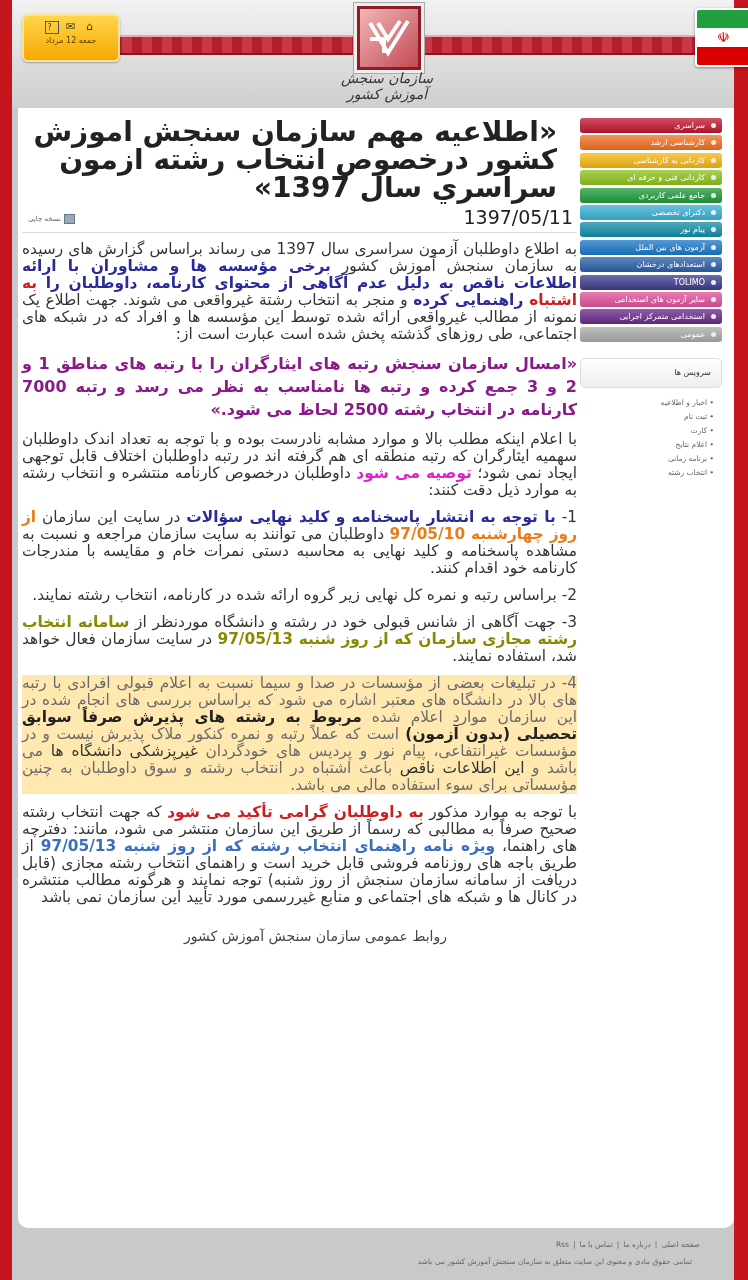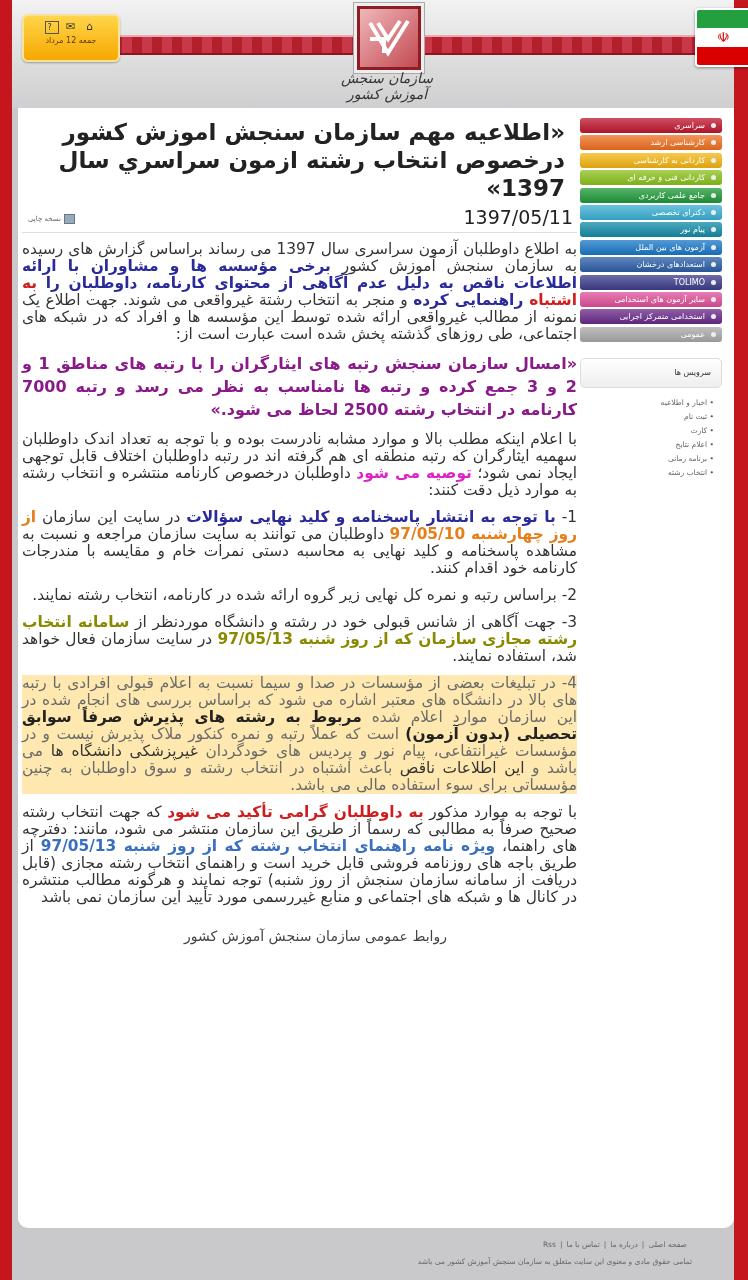--- a/index.html
+++ b/index.html
@@ -76,22 +76,22 @@
   }
   .svc-list { direction:rtl; list-style:none; padding:0 8px 0 0; margin:8px 0 0 0; }
   .svc-list li { font-size:7.5px; color:#666; height:14px; line-height:14px; }
   .svc-list li::before { content:"• "; color:#555; }
 
   .content {
     position:absolute; left:4px; top:0; width:555px;
     direction:rtl; text-align:justify;
   }
   .title {
-    font-size:23px; font-weight:bold; color:#222; line-height:28px;
-    margin:10px 12px 0 4px; text-align:right;
+    font-size:28px; font-weight:bold; color:#222; line-height:28px;
+    margin:10px 20px 0 4px; text-align:right;
   }
   .date-row { position:relative; height:26px; margin-top:4px; border-bottom:1px solid #ddd; }
   .date { position:absolute; right:4px; top:0; font-size:19px; color:#222; direction:ltr; }
   .print { position:absolute; left:6px; top:8px; font-size:7px; color:#666; direction:rtl; }
   .print .pi { display:inline-block; width:9px; height:8px; background:#9ab; border:1px solid #678; margin-left:3px; vertical-align:middle; }
   p { margin:0; font-size:15.4px; line-height:17px; color:#333; }
   .p1 { margin-top:8px; }
   .quote { color:#8a1a8a; font-weight:bold; font-size:16px; line-height:22.8px; margin-top:10px; }
   .gap { margin-top:10px; }
   .blue { color:#2a2a9a; font-weight:bold; }
@@ -104,21 +104,21 @@
   .hl {
     background:linear-gradient(rgba(255,214,110,.55),rgba(255,214,110,.55));
     color:#6a6a6a;
   }
   .sign { font-size:14px; color:#444; margin-top:22px; margin-right:130px; text-align:right; }
 
   .footer {
     position:absolute; left:18px; top:1240px; width:716px; direction:rtl;
     font-size:7.5px; color:#666;
   }
-  .footer .links { padding-right:47px; }
+  .footer .links { padding-right:34px; }
   .footer .links span { margin-left:4px; }
   .footer .copy { padding-right:42px; margin-top:8px; }
 </style>
 </head>
 <body>
 
 <div class="frame"></div>
 
 <div class="header">
   <div class="band"></div>

